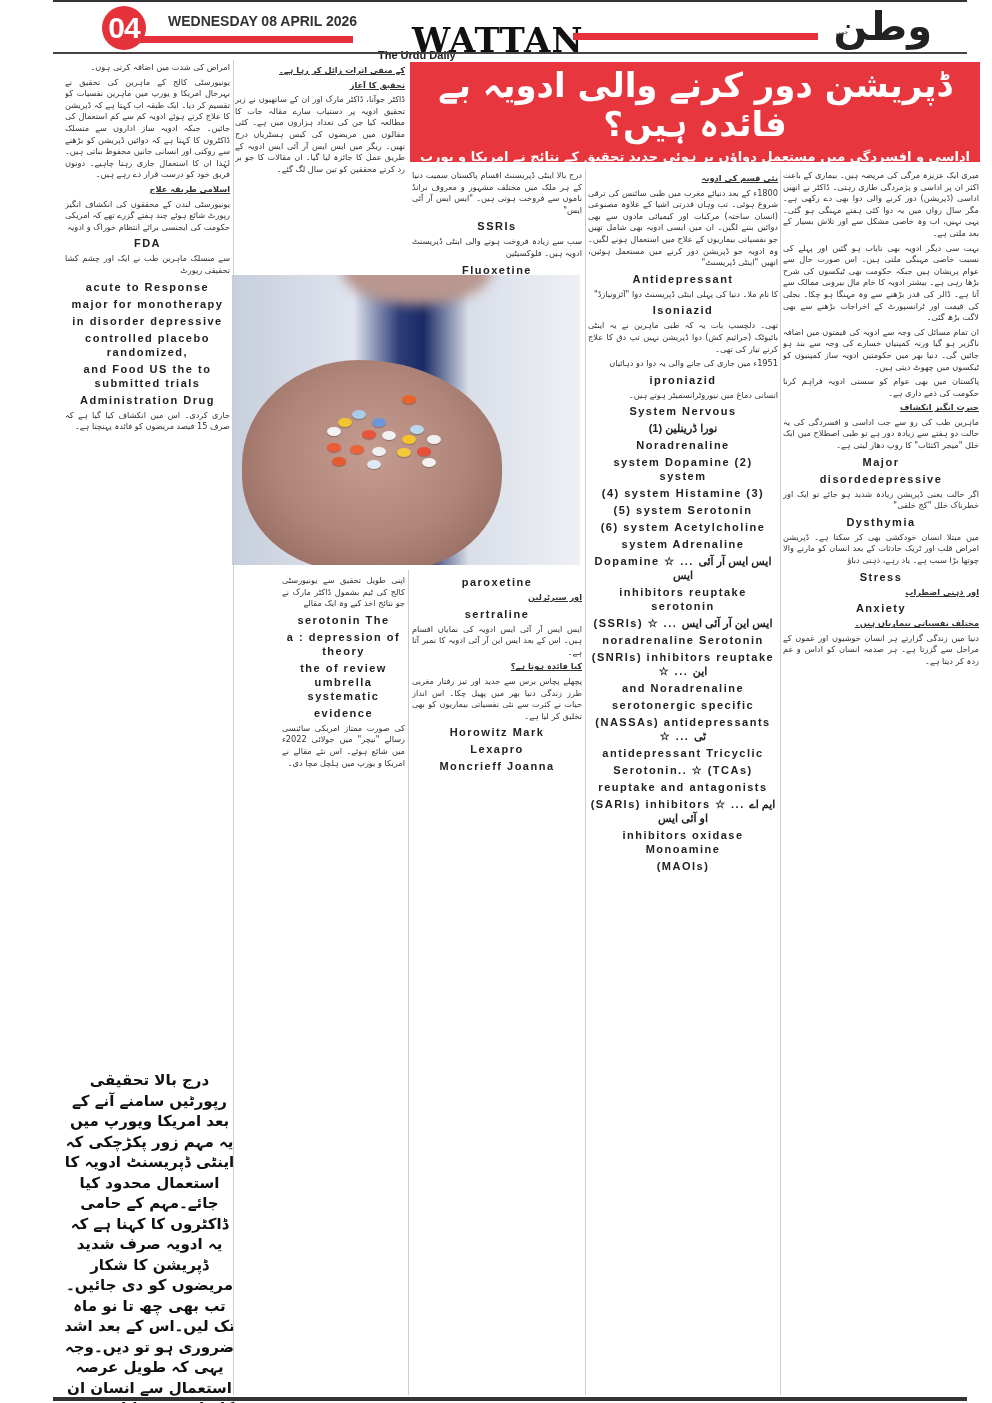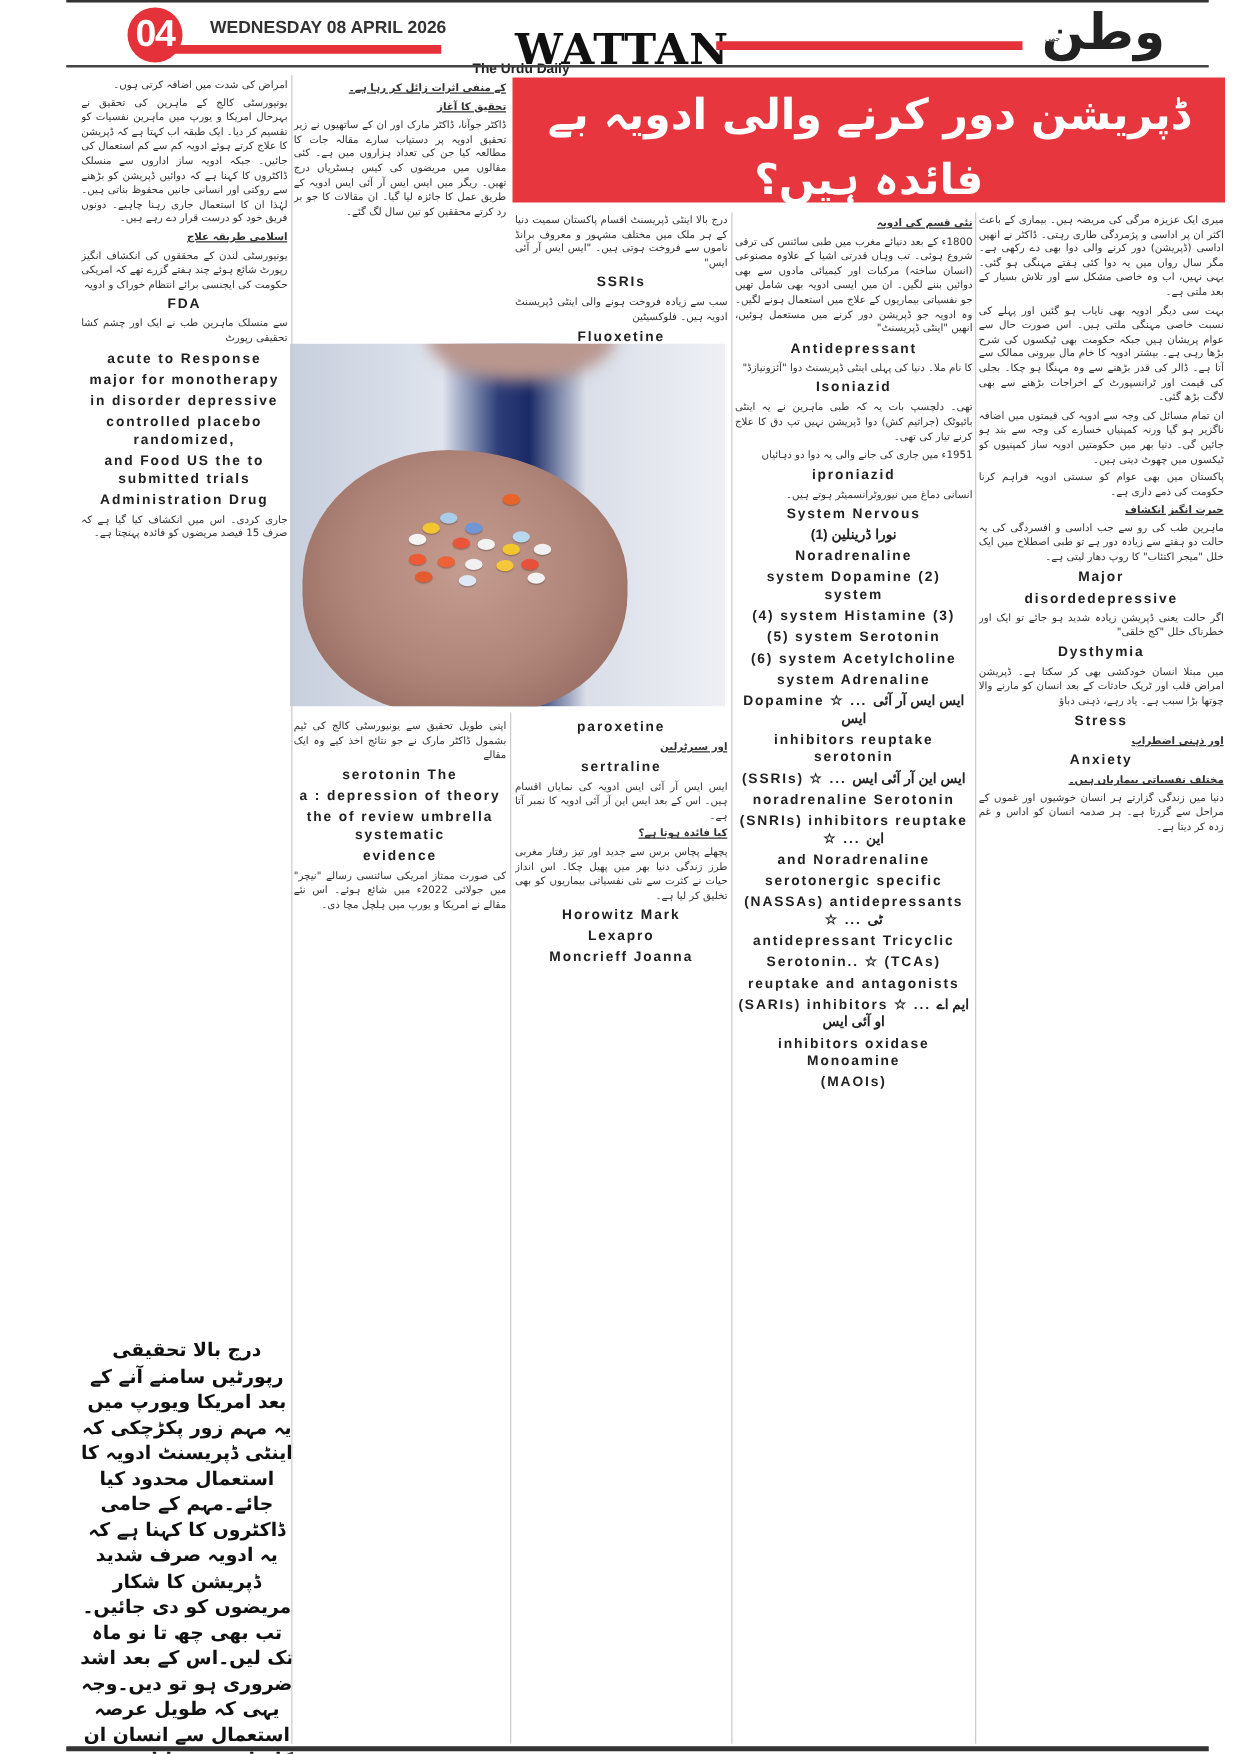--- a/index.html
+++ b/index.html
@@ -37,38 +37,38 @@
     position: absolute; left: 832px; top: 2px; width: 100px; height: 48px;
     font-family: "DejaVu Sans", sans-serif; font-size: 40px; font-weight: bold; color: #222;
     direction: rtl; text-align: right; line-height: 48px;
   }
   .urdu-logo .tiny { position: absolute; left: 4px; top: 6px; font-size: 6px; font-weight: normal; }
 
   .headline-box {
     position: absolute; left: 410px; top: 62px; width: 570px; height: 100px; background: #e8363e;
     color: #fff; direction: rtl; text-align: center;
   }
-  .headline-box .main { font-size: 34px; font-weight: bold; line-height: 52px; padding-top: 4px; }
+  .headline-box .main { font-size: 34px; font-weight: bold; line-height: 39px; padding-top: 4px; }
   .headline-box .sub { font-size: 13px; line-height: 26px; font-weight: bold; }
 
   .col {
     position: absolute; direction: rtl; text-align: justify;
     font-size: 8.2px; line-height: 11.6px; color: #333; overflow: hidden;
   }
   .col p { margin-bottom: 3px; }
   .col .sh { text-align: right; font-weight: bold; margin: 3px 0; text-decoration: underline; }
   .col .en { direction: ltr; text-align: center; font-family: "Liberation Sans", sans-serif; font-weight: bold; font-size: 11px; letter-spacing: 1.5px; color: #222; line-height: 14px; }
 
   .c1 { left: 783px; top: 170px; width: 196px; height: 1225px; }
   .c2 { left: 588px; top: 170px; width: 190px; height: 1225px; }
   .c3 { left: 412px; top: 170px; width: 170px; height: 400px; }
   .c4 { left: 235px; top: 62px; width: 170px; height: 205px; }
   .c5 { left: 65px; top: 62px; width: 165px; height: 1000px; }
   .c6 { left: 412px; top: 575px; width: 170px; height: 820px; }
-  .c7 { left: 235px; top: 575px; width: 170px; height: 820px; }
+  .c7 { left: 235px; top: 575px; width: 170px; height: 820px; padding-left: 47px; }
 
   .photo {
     position: absolute; left: 232px; top: 275px; width: 348px; height: 290px; overflow: hidden;
     background: linear-gradient(90deg, #c7cfdc 0%, #dfe4ee 35%, #2c3d78 48%, #1a2a66 55%, #d9dee8 68%, #eef0f5 100%);
   }
   .photo .face { position: absolute; left: 110px; top: -40px; width: 150px; height: 70px; border-radius: 50%; background: #b9978f; filter: blur(6px); }
   .photo .hand {
     position: absolute; left: 10px; top: 85px; width: 260px; height: 210px;
     background: radial-gradient(ellipse at 50% 45%, #c59c90 0%, #b1867a 50%, #8a6158 100%);
     border-radius: 45% 55% 40% 40% / 50% 50% 45% 45%;

